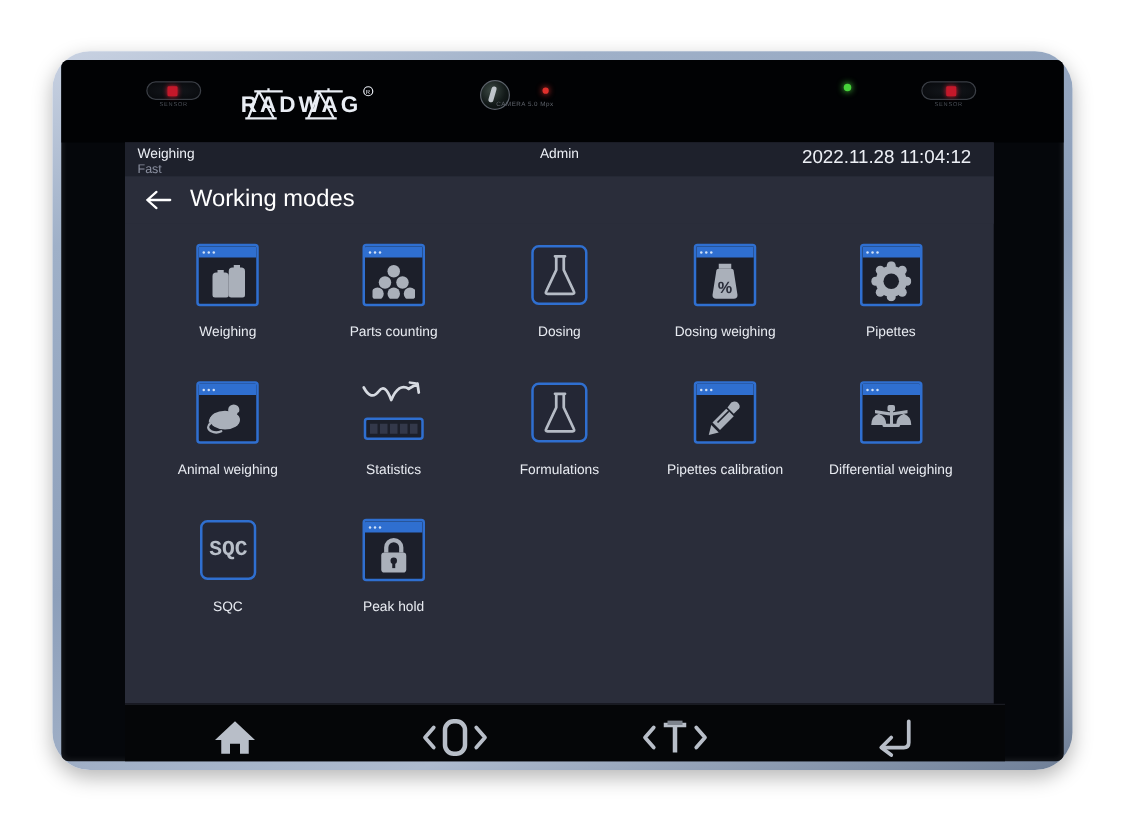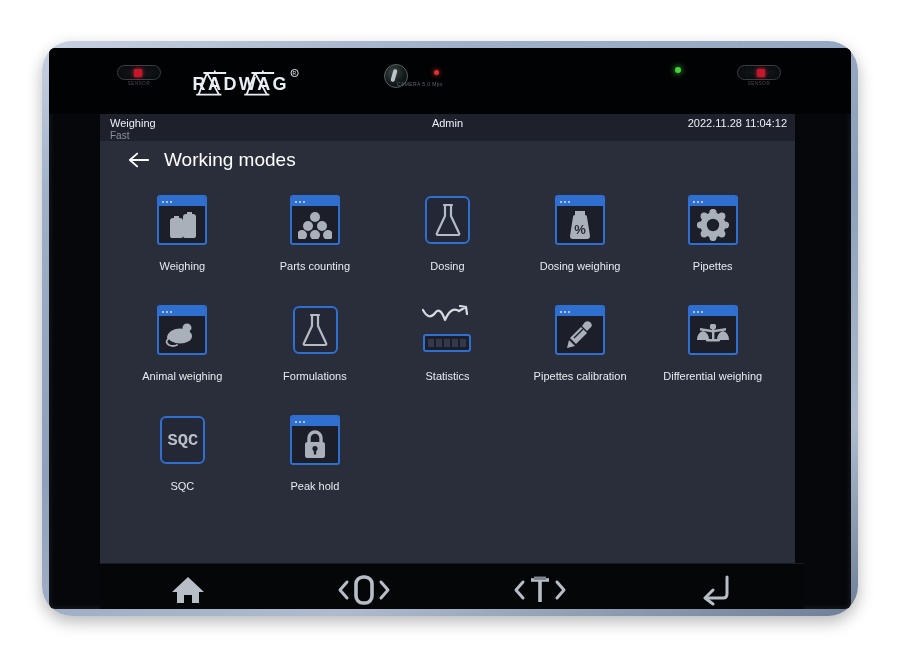--- a/index.html
+++ b/index.html
@@ -114,29 +114,29 @@
   }
   #status-sub{
     position:absolute; left:10px; top:16px;
     font-size:10px; color:#8b90a0;
   }
   #status-user{
     position:absolute; left:0; right:0; top:3px;
     text-align:center; font-size:11px; color:#eceff5;
   }
   #status-datetime{
-    position:absolute; right:8px; top:3px;
-    font-size:11px; color:#eceff5;
+    position:absolute; right:18px; top:3px;
+    font-size:15px; color:#eceff5;
   }
 
   
   #title-bar{
     height:38px; flex:0 0 auto;
     display:flex; align-items:center;
-    padding-left:24px;
+    padding-left:12px;
     background:#2a2d3a;
   }
   #back-button{
     width:30px; height:30px;
     display:flex; align-items:center; justify-content:center;
     cursor:pointer;
   }
   #back-button svg{ width:22px; height:18px; }
   #page-title{
     font-size:19px; color:#ffffff;
@@ -448,48 +448,48 @@
                 <circle cx="28" cy="9" r="1.2" fill="#1c1f2a"></circle>
               </svg>
             </div>
           </div>
         </div>
         <span class="mode-label">Animal weighing</span>
       </div>
 
       <div class="mode-tile">
         <div class="mode-icon">
-          <div class="sq">
-            <svg width="28" height="34" viewBox="0 0 28 34">
-              <path d="M10 2 h8 M11 2 v11 L3 30 q-1 2 1 2 h20 q2 0 1-2 L17 13 V2" fill="none" stroke="#b5bbc5" stroke-width="2.2" stroke-linejoin="round" stroke-linecap="round"></path>
-            </svg>
-          </div>
-        </div>
-        <span class="mode-label">Formulations</span>
-      </div>
-
-      <div class="mode-tile">
-        <div class="mode-icon">
           <div class="st-wrap">
             <div class="st-chart">
               <svg width="52" height="24" viewBox="0 0 52 24">
                 <path d="M3 5 q6 11 12 3 q5 -7 10 7 q6 -14 14 -9" fill="none" stroke="#d6dae1" stroke-width="2.2" stroke-linecap="round" stroke-linejoin="round"></path>
                 <path d="M39 6 L46 2 M46 2 L47 9 M46 2 L40 1" fill="none" stroke="#d6dae1" stroke-width="2.2" stroke-linecap="round" stroke-linejoin="round"></path>
               </svg>
             </div>
             <div class="st-box">
               <i></i>
                   <i></i>
                   <i></i>
                   <i></i>
                   <i></i>
             </div>
           </div>
         </div>
         <span class="mode-label">Statistics</span>
+      </div>
+
+      <div class="mode-tile">
+        <div class="mode-icon">
+          <div class="sq">
+            <svg width="28" height="34" viewBox="0 0 28 34">
+              <path d="M10 2 h8 M11 2 v11 L3 30 q-1 2 1 2 h20 q2 0 1-2 L17 13 V2" fill="none" stroke="#b5bbc5" stroke-width="2.2" stroke-linejoin="round" stroke-linecap="round"></path>
+            </svg>
+          </div>
+        </div>
+        <span class="mode-label">Formulations</span>
       </div>
 
       <div class="mode-tile">
         <div class="mode-icon">
           <div class="win">
             <div class="win-bar">
                   <i></i>
                   <i></i>
                   <i></i>
                 </div>

